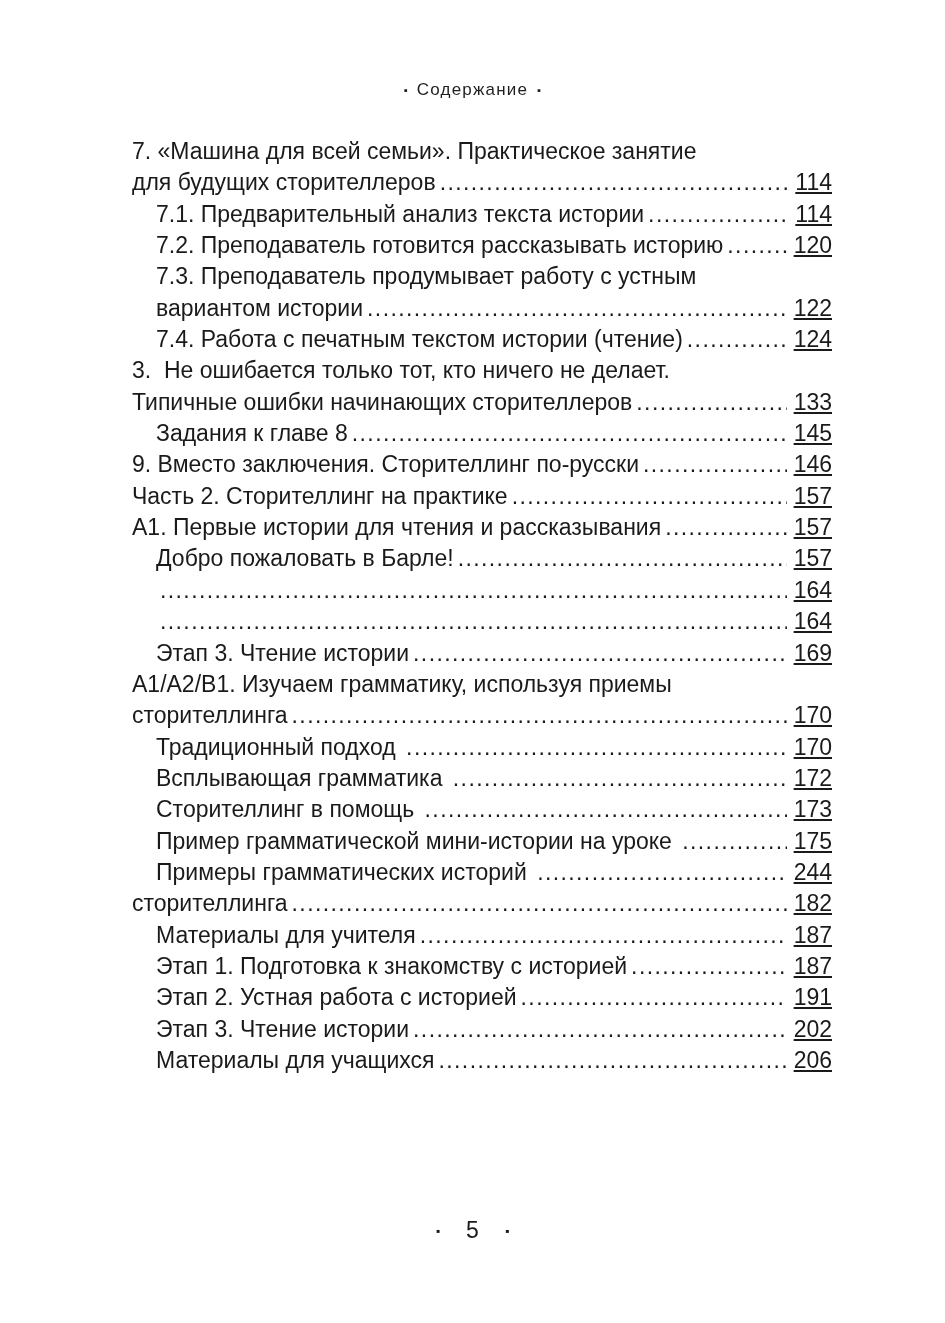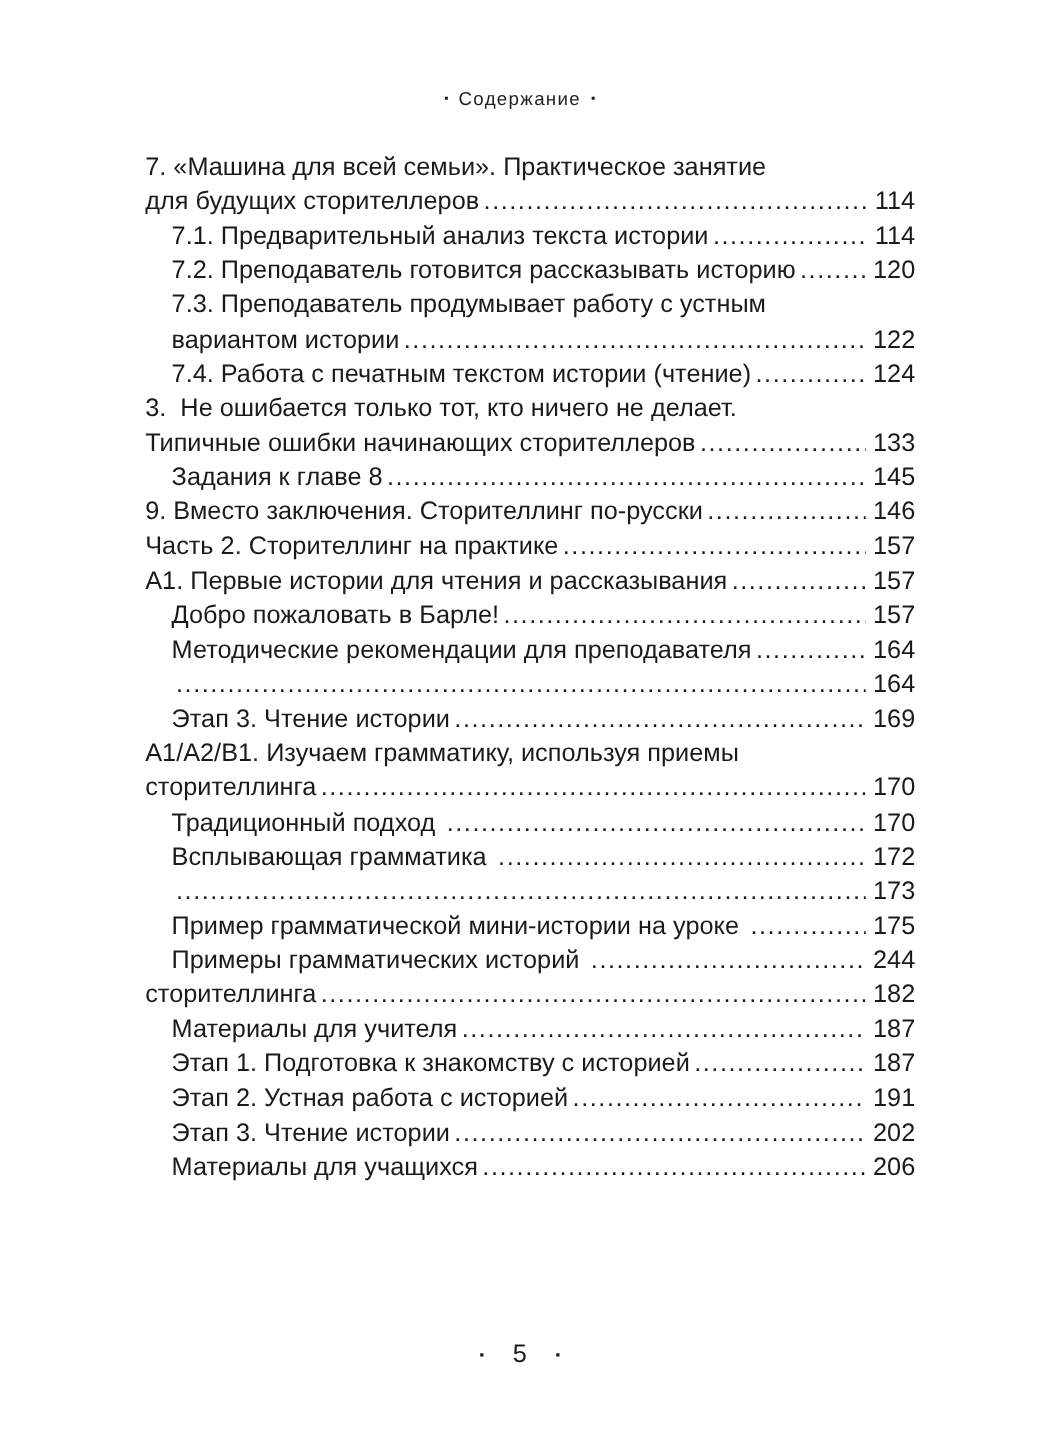--- a/index.html
+++ b/index.html
@@ -61,20 +61,21 @@
     margin-right: 7px;
     letter-spacing: 1.4px;
     min-width: 0;
   }
   .toc-dots::before {
     content: "..................................................................................................................................................";
   }
   .toc-page {
     flex: none;
     text-align: right;
+    text-decoration: underline;
   }
   
   .folio {
     position: absolute;
     top: 1217px;
     left: 0;
     width: 100%;
     display: flex;
     justify-content: center;
     align-items: center;
@@ -156,21 +157,20 @@
     <span class="toc-text">A1. Первые истории для чтения и рассказывания</span>
     <span class="toc-dots"></span>
     <span class="toc-page">157</span>
   </div>
       <div class="toc-row indent">
     <span class="toc-text">Добро пожаловать в Барле!</span>
     <span class="toc-dots"></span>
     <span class="toc-page">157</span>
   </div>
       <div class="toc-row indent">
-    <span class="toc-text">Методические рекомендации для преподавателя</span>
     <span class="toc-dots"></span>
     <span class="toc-page">164</span>
   </div>
       <div class="toc-row indent">
     <span class="toc-dots"></span>
     <span class="toc-page">164</span>
   </div>
       <div class="toc-row indent">
     <span class="toc-text">Этап 3. Чтение истории</span>
     <span class="toc-dots"></span>
@@ -189,20 +189,21 @@
     <span class="toc-text">Традиционный подход </span>
     <span class="toc-dots"></span>
     <span class="toc-page">170</span>
   </div>
       <div class="toc-row indent">
     <span class="toc-text">Всплывающая грамматика </span>
     <span class="toc-dots"></span>
     <span class="toc-page">172</span>
   </div>
       <div class="toc-row indent">
+    <span class="toc-text">Сторителлинг в помощь </span>
     <span class="toc-dots"></span>
     <span class="toc-page">173</span>
   </div>
       <div class="toc-row indent">
     <span class="toc-text">Пример грамматической мини-истории на уроке </span>
     <span class="toc-dots"></span>
     <span class="toc-page">175</span>
   </div>
       <div class="toc-row indent">
     <span class="toc-text">Примеры грамматических историй </span>

